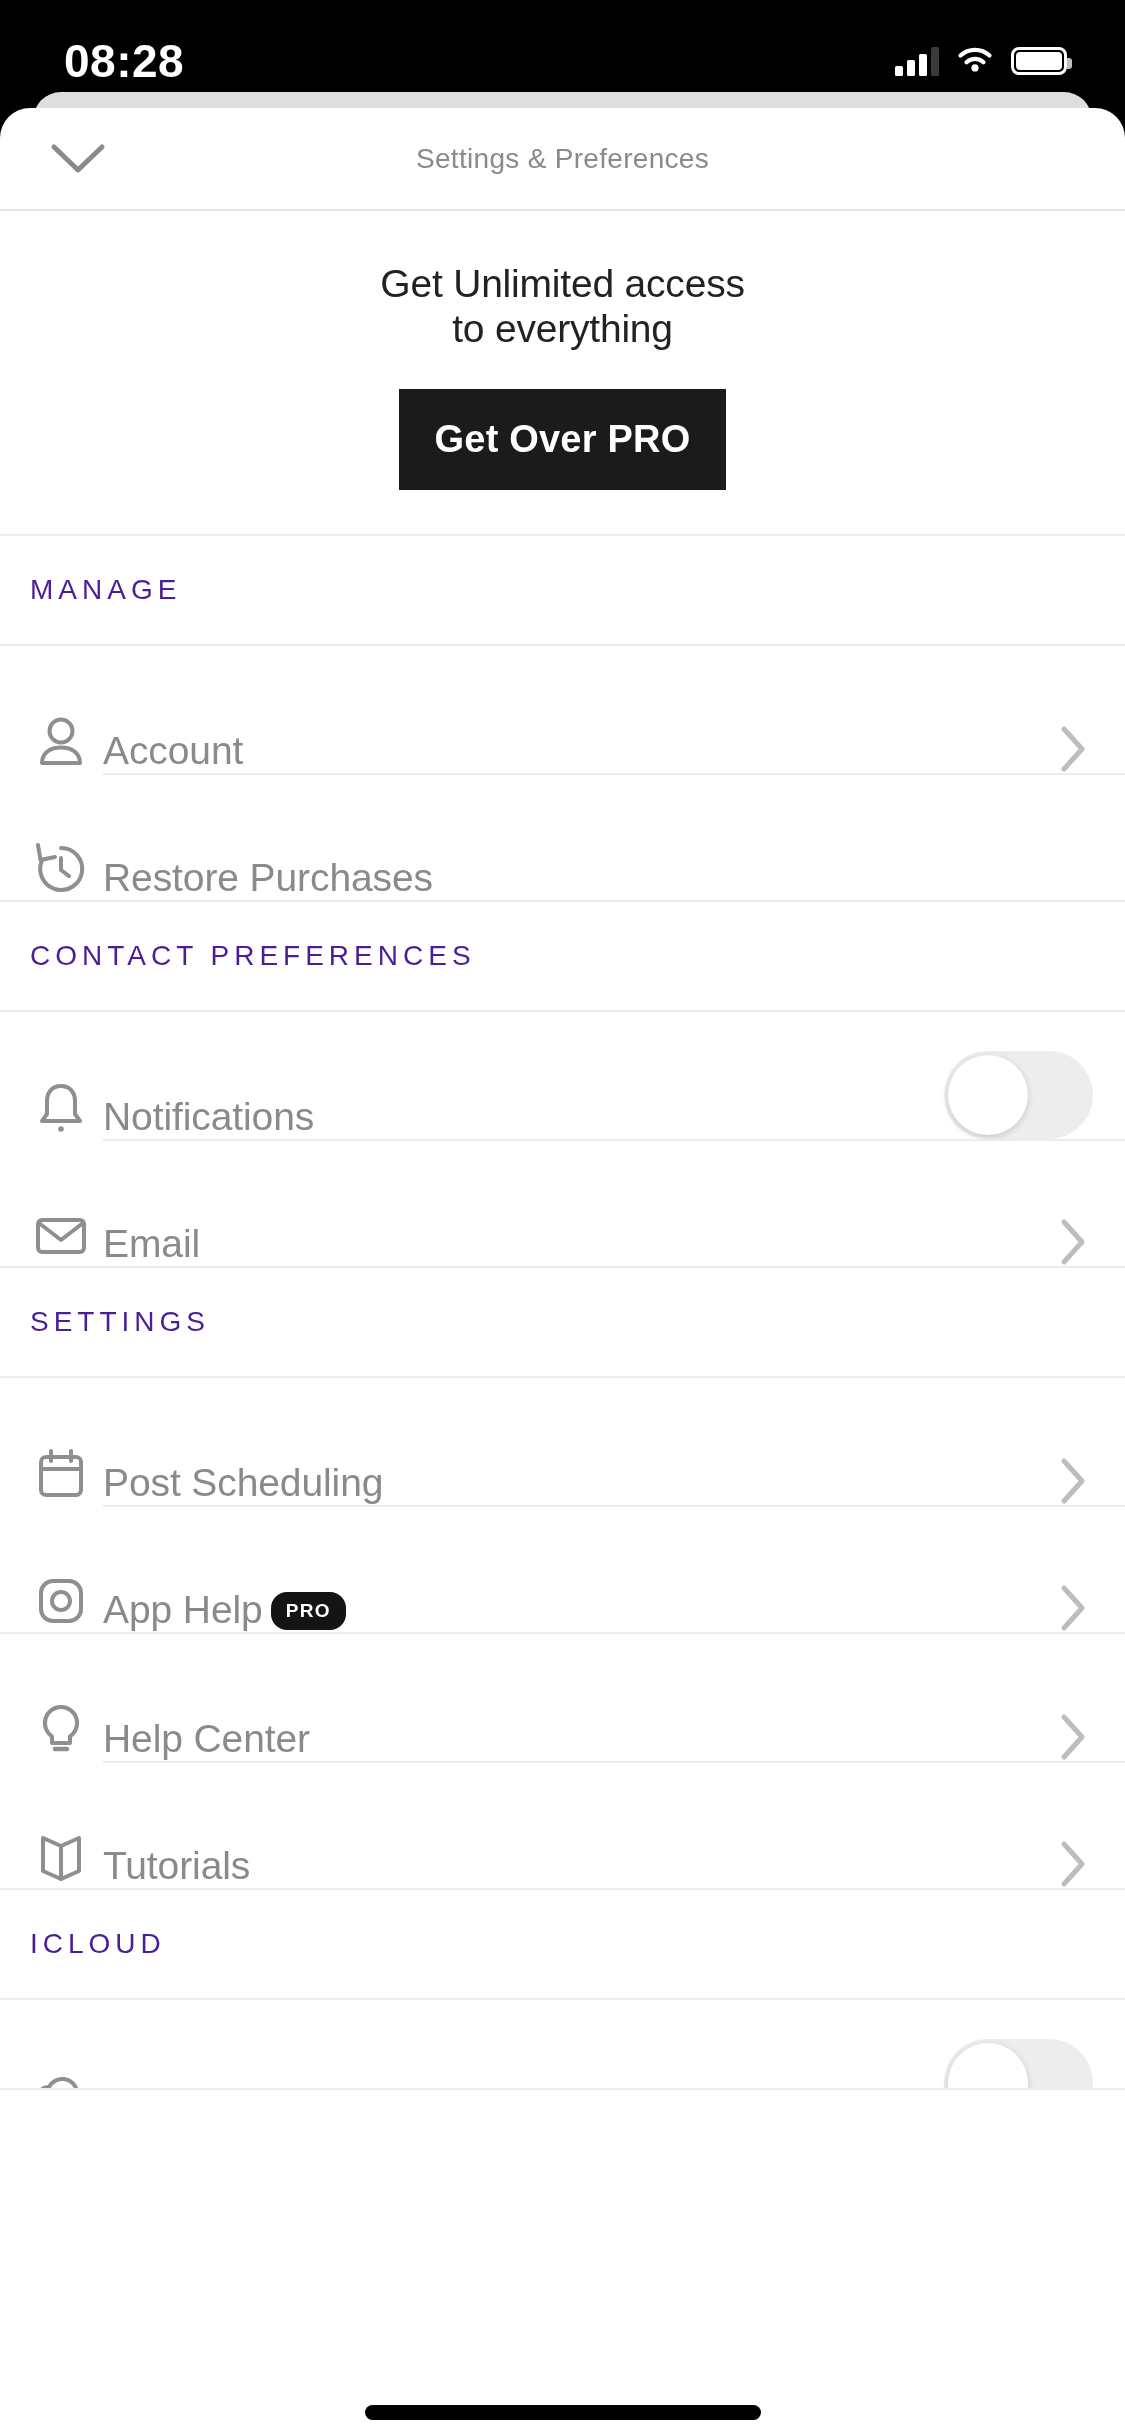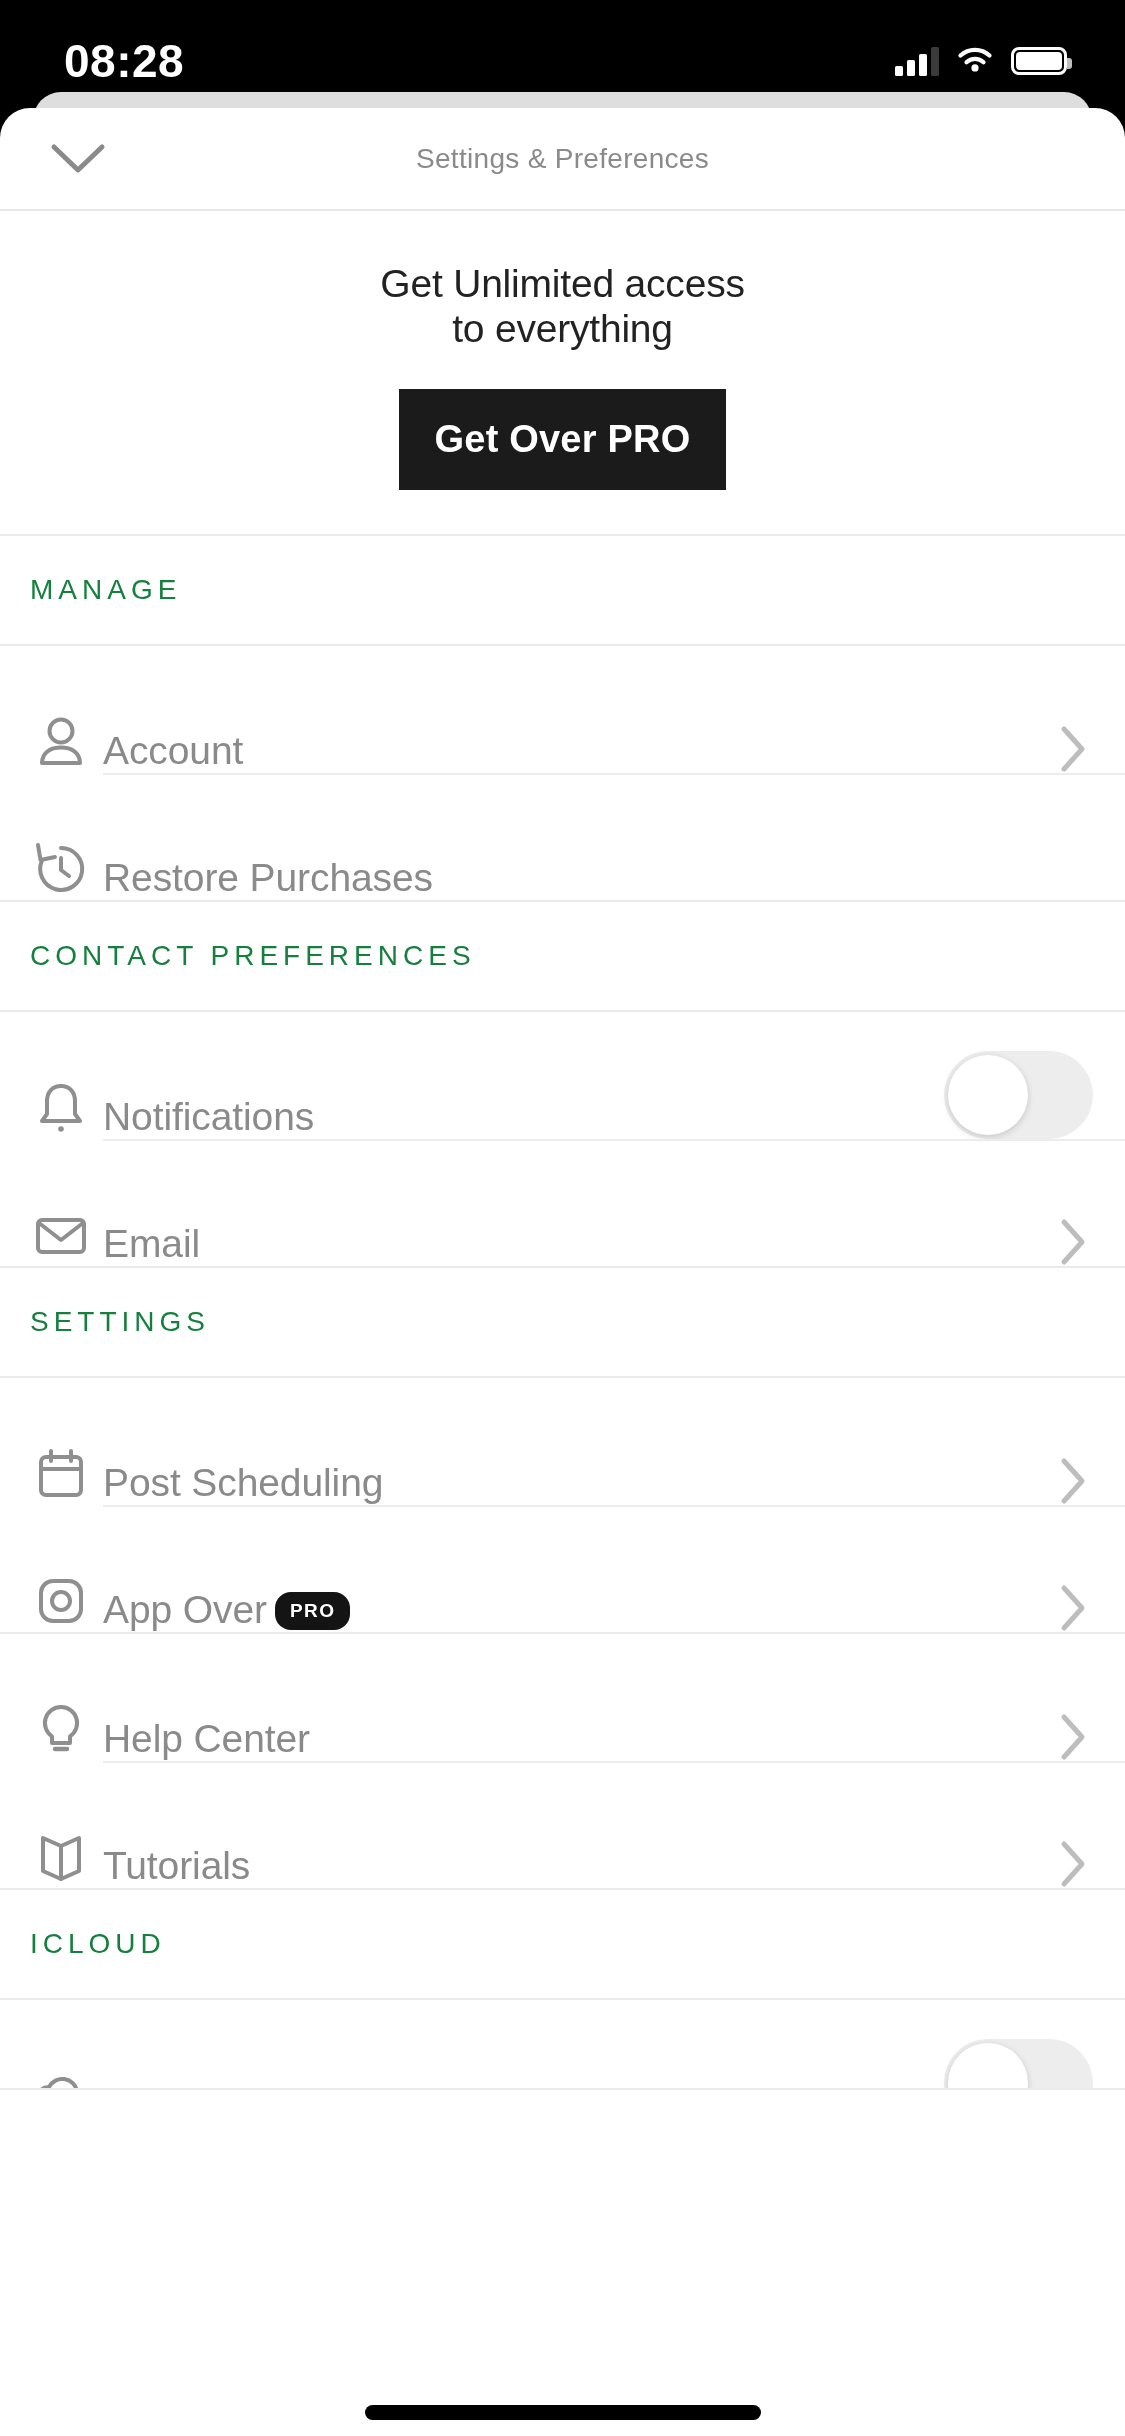--- a/index.html
+++ b/index.html
@@ -56,21 +56,21 @@
     display:inline-block; margin-top:38px;
     background:#1b1b1b; color:#fff;
     font-size:38px; font-weight:700; letter-spacing:0.2px;
     padding:29px 36px; border:none; cursor:pointer;
     font-family:"Liberation Sans", sans-serif;
   }
 
   
   .sec-head {
     height:110px; display:flex; align-items:center;
-    padding-left:30px; font-size:28px; color:#15803d;
+    padding-left:30px; font-size:28px; color:#4c1d95;
     letter-spacing:5px; font-weight:400;
     border-bottom:2px solid #eaeaea;
   }
   .sec-body { border-bottom:2px solid #eaeaea; }
   .row {
     position:relative; display:flex; align-items:flex-end;
     height:127px; padding:0 30px; cursor:pointer;
   }
   .row + .row::before {
     content:""; position:absolute; top:0; left:103px; right:0; height:2px; background:#ececec;
@@ -229,21 +229,21 @@
             </svg>
         </span>
       </div>
       <div class="row">
         <span class="row-icon">
           <svg width="62" height="62" viewBox="0 0 62 62">
             <rect x="11" y="11" width="40" height="40" rx="12" stroke="#8f8f8f" stroke-width="4" fill="none"></rect>
             <circle cx="31" cy="31" r="9" stroke="#8f8f8f" stroke-width="4" fill="none"></circle>
           </svg>
         </span>
-        <span class="row-label">App Over</span>
+        <span class="row-label">App Help</span>
         <span class="pro-badge">PRO</span>
         <span class="row-spacer"></span>
         <span class="chev-r">
           <svg width="28" height="48" viewBox="0 0 28 48">
               <path d="M5 4 L23 24 L5 44" stroke="#bdbdbd" stroke-width="5" fill="none" stroke-linecap="round" stroke-linejoin="round"></path>
             </svg>
         </span>
       </div>
     </div>
 

